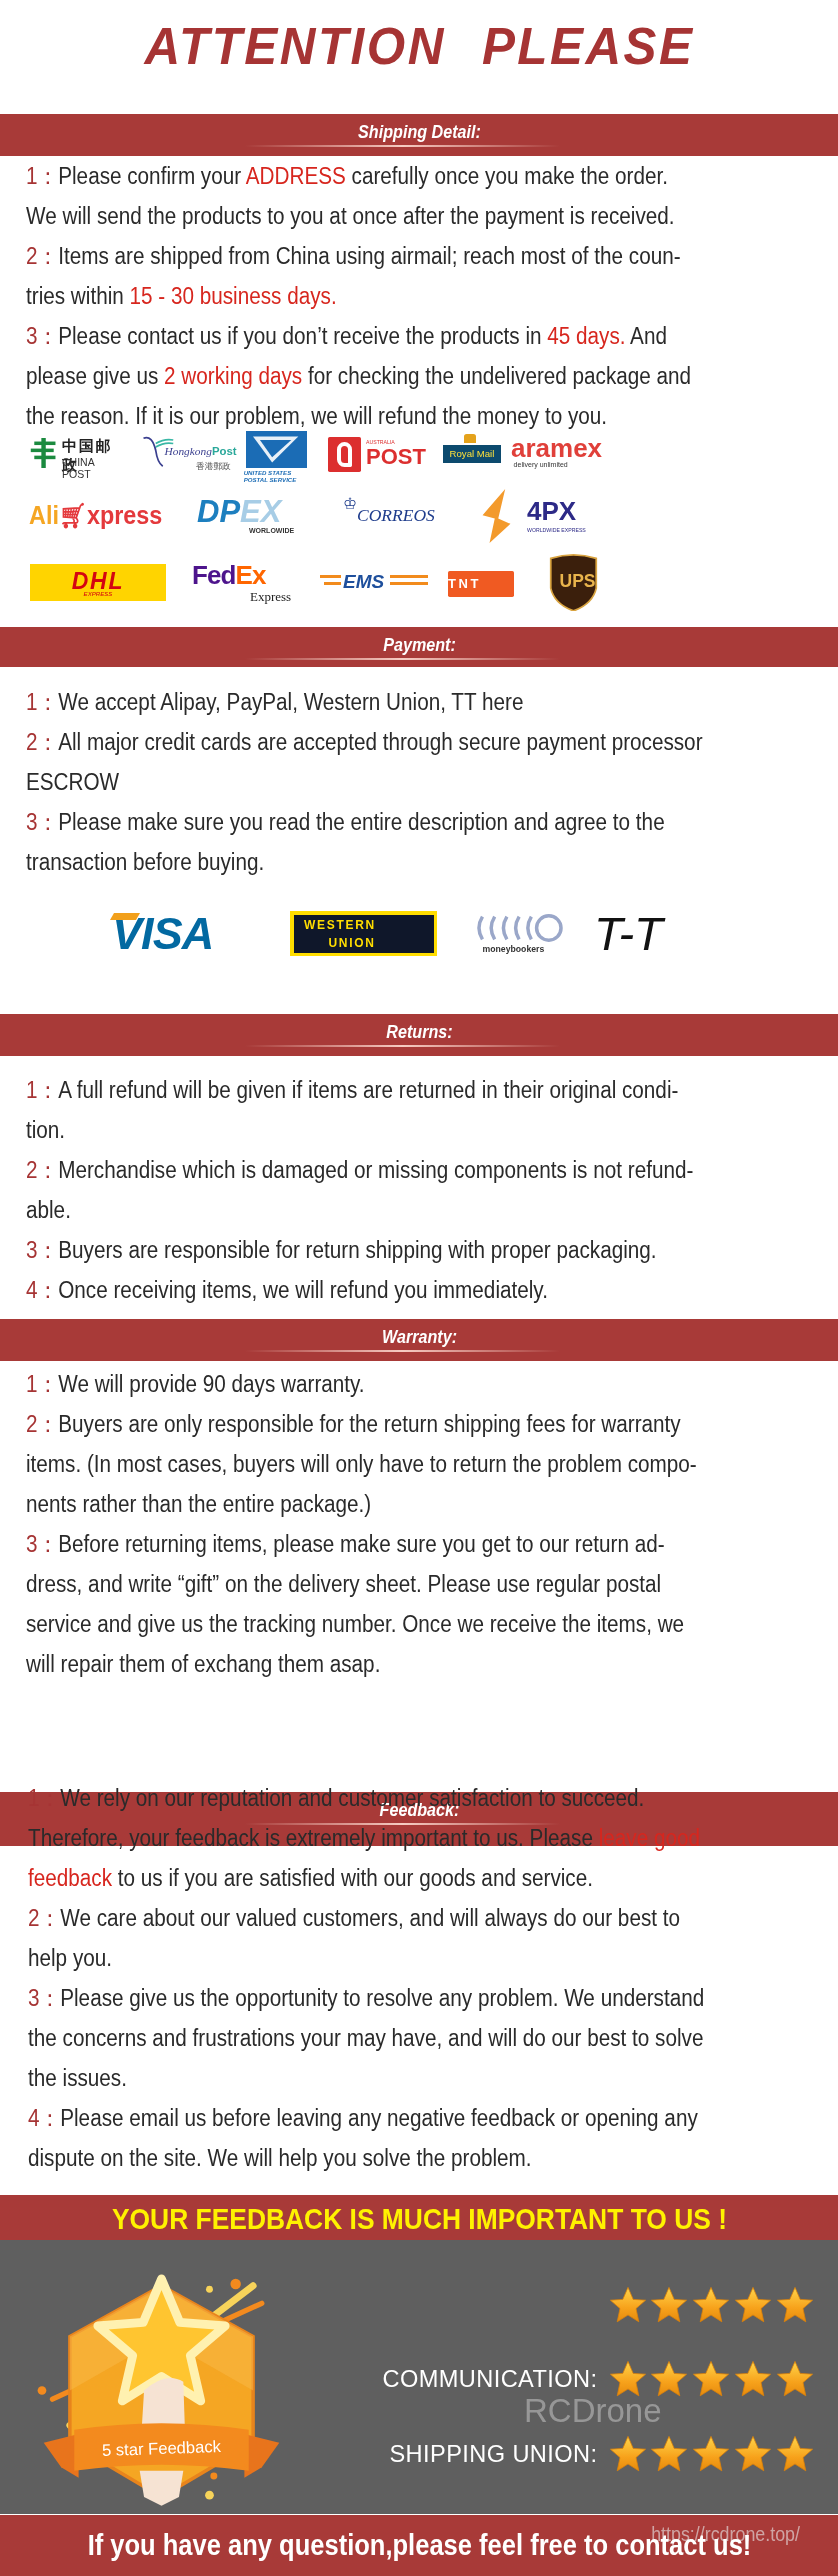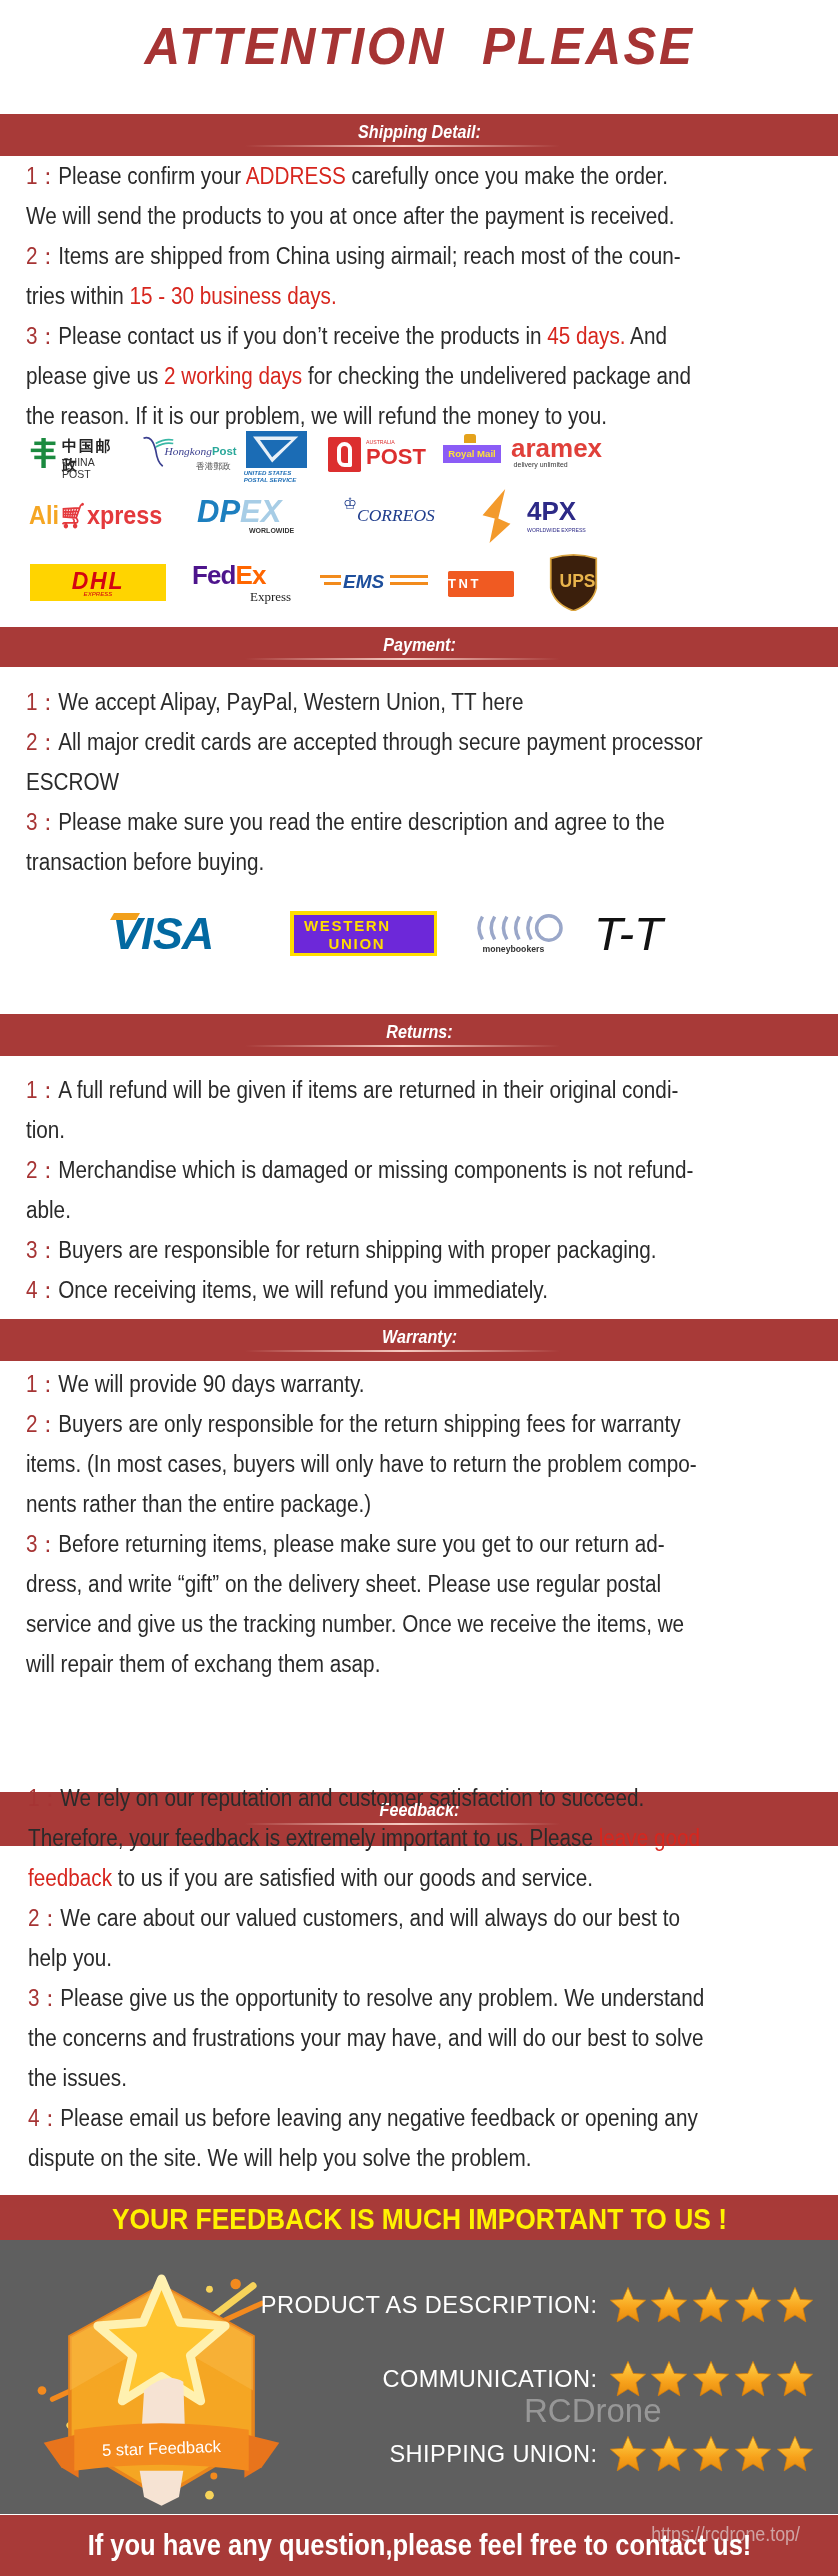--- a/index.html
+++ b/index.html
@@ -97,21 +97,21 @@
 </div>
 <div class="abs" style="left:328px;top:437px;width:105px;height:37px">
   <div style="position:absolute;left:0;top:0;width:33px;height:35px;background:#dc2f2f;border-radius:1.7px">
       <div style="position:absolute;left:8.7px;top:5.2px;width:15.7px;height:24.5px;border:4.4px solid #fff;border-radius:8.7px 8.7px 1.7px 8.7px"></div>
     </div>
   <div style="position:absolute;left:38px;top:1.7px;font-size:5.2px;color:#dc2f2f">AUSTRALIA</div>
   <div style="position:absolute;left:38px;top:7px;font-size:22px;font-weight:bold;color:#dc2f2f">POST</div>
 </div>
 <div class="abs" style="left:443px;top:434px;width:58px;height:44px">
   <div style="position:absolute;left:21px;top:0;width:12.2px;height:8.7px;background:#e4a21b;border-radius:2.6px 2.6px 0 0"></div>
-  <div style="position:absolute;left:0;top:11.4px;width:58px;height:17.5px;background:#8b5cf6;color:#fde03a;font-size:9.6px;font-weight:bold;text-align:center;line-height:17.5px">Royal Mail</div>
+  <div style="position:absolute;left:0;top:11.4px;width:58px;height:17.5px;background:#0c4a6e;color:#fde03a;font-size:9.6px;font-weight:normal;text-align:center;line-height:17.5px">Royal Mail</div>
 </div>
 <div class="abs" style="left:511px;top:435px;width:105px;height:39px">
   <div style="font-size:26px;font-weight:bold;color:#e0403a;line-height:26px">aramex</div>
   <div style="font-size:7px;color:#333;margin-left:2.6px">delivery unlimited</div>
 </div>
 
 <div class="abs" style="left:29px;top:500px;width:157px;height:35px;font-size:26px;font-weight:bold;transform:scaleX(0.9);transform-origin:left">
   <span style="color:#f5a623">Ali</span><span style="color:#e4393c;font-size:24.5px">🛒︎</span><span style="color:#e4393c">xpress</span>
 </div>
 <div class="abs" style="left:197px;top:496px;width:114px;height:44px">
@@ -166,21 +166,21 @@
   <div>ESCROW</div>
   <div><span class="num">3：</span><span>Please make sure you read the entire description and agree to the</span></div>
   <div>transaction before buying.</div>
 </div>
 
 <div class="abs" style="left:112px;top:909px;width:149px;height:49px">
   <div style="position:absolute;left:0;top:3.5px;width:26px;height:7px;background:#f2a01b;transform:skewX(-30deg)"></div>
   <div style="font-size:45px;font-weight:bold;font-style:italic;color:#0369a1;line-height:49px;letter-spacing:-0.9px">VISA</div>
 </div>
 <div class="abs" style="left:290px;top:911px;width:147px;height:45px;background:#ffdd00;padding:3.5px">
-  <div style="background:#6d28d9;width:100%;height:100%;color:#ffdd00;font-weight:bold;font-size:15px;line-height:17.5px;padding:2.6px 0 0 10.5px;letter-spacing:1.7px">
+  <div style="background:#0f172a;width:100%;height:100%;color:#ffdd00;font-weight:bold;font-size:12px;line-height:17.5px;padding:2.6px 0 0 10.5px;letter-spacing:1.7px">
     <div>WESTERN</div>
     <div style="padding-left:24.5px">UNION</div>
   </div>
 </div>
 <div class="abs" style="left:472px;top:913px;width:100px;height:44px">
   <svg width="96" height="30" viewBox="0 0 110 34">
     <g fill="none" stroke="#9aa7c9" stroke-width="4">
       <path d="M12 4 Q4 17 12 30"></path>
         <path d="M26 4 Q18 17 26 30"></path>
         <path d="M40 4 Q32 17 40 30"></path>
@@ -262,21 +262,20 @@
     <path d="M125 140 Q150 118 170 130 L172 190 L122 190 Z" fill="#f6e3d3"></path>
     <polygon points="10,200 50,190 50,240 30,228" fill="#e8741c"></polygon>
     <polygon points="280,200 240,190 240,240 260,228" fill="#e8741c"></polygon>
     <path d="M45 185 Q145 170 245 185 L245 232 Q145 218 45 232 Z" fill="#f38a1e"></path>
     <path d="M120 232 L170 232 L165 262 L145 272 L125 262 Z" fill="#f6e3d3"></path>
   </svg>
   <div style="position:absolute;left:52px;top:171px;width:149px;text-align:center;color:#fff;font-size:16.6px;transform:rotate(-2deg)">5 star Feedback</div>
 </div>
 
 <div class="rate-row" style="top:2285px">
-  <span class="rate-lbl">PRODUCT AS DESCRIPTION:</span>
   <svg class="star" viewBox="0 0 46 46" width="40" height="40">
       <use href="#star5"></use>
     </svg>
   <svg class="star" viewBox="0 0 46 46" width="40" height="40">
       <use href="#star5"></use>
     </svg>
   <svg class="star" viewBox="0 0 46 46" width="40" height="40">
       <use href="#star5"></use>
     </svg>
   <svg class="star" viewBox="0 0 46 46" width="40" height="40">

